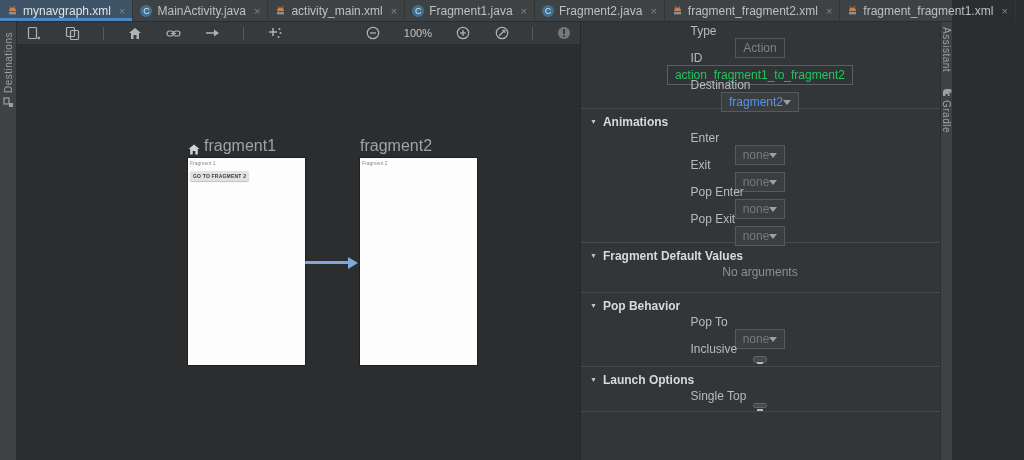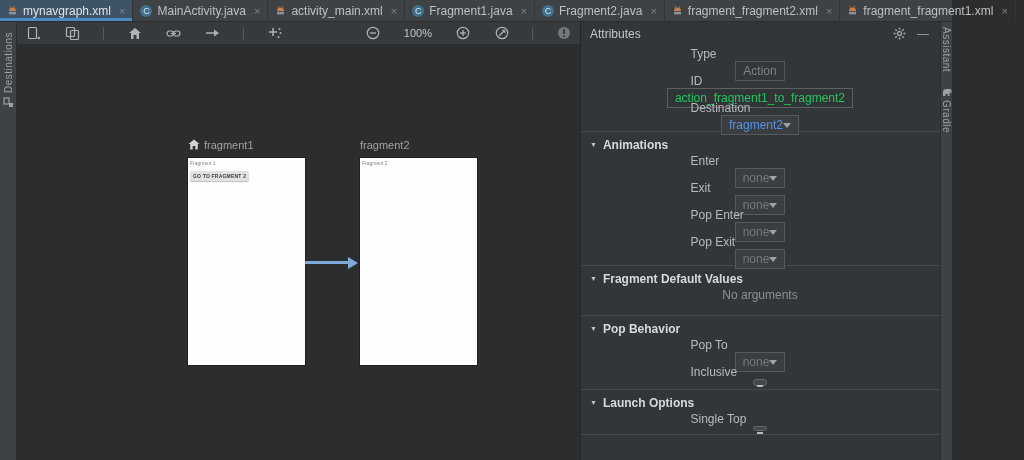--- a/index.html
+++ b/index.html
@@ -35,21 +35,21 @@
   
   .toolbar { height:23px; background:#363a3d; border-bottom:1px solid #2a2c2d; display:flex; align-items:center; padding:0 8px; gap:22px; flex-shrink:0; }
   .tb-icon { width:17px; height:17px; display:flex; align-items:center; justify-content:center; border-radius:2px; }
   .tb-sep { width:1px; height:13px; background:#55595c; }
   .tb-spacer { flex:1; }
   .zoom-label { font-size:11px; color:#c0c4c7; }
 
   
   .canvas { flex:1; position:relative; background:#2b2d2e; overflow:hidden; }
   .frag-group { position:absolute; width:117px; }
-  .frag-label { height:16px; display:flex; align-items:flex-start; gap:4px; color:#9fa3a6; font-size:11px; margin-bottom:3px; }
+  .frag-label { height:16px; display:flex; align-items:flex-end; gap:4px; color:#9fa3a6; font-size:16px; margin-bottom:3px; }
   .frag-card { width:117px; height:207px; background:#fdfdfd; box-shadow:0 0 0 1px #1f2021; }
   .preview-name { font-size:5px; color:#8a8a8a; padding:2px 2px 0 2px; font-family:"Liberation Sans", sans-serif; }
   .preview-btn { display:inline-block; margin:5px 0 0 2px; background:#e2e2e2; border-radius:2px; font-size:5px; font-weight:bold; color:#3c3c3c; padding:2px 3px; box-shadow:0 1px 1px rgba(0,0,0,0.25); letter-spacing:0.2px; }
   .action-arrow { position:absolute; left:288px; top:216px; width:44px; height:3px; background:#7fa9d9; border-radius:1px; }
   .action-arrow::after { content:""; position:absolute; right:-9px; top:-4.5px; width:0; height:0; border-left:10px solid #7fa9d9; border-top:6px solid transparent; border-bottom:6px solid transparent; }
 
   
   .panel { width:360px; background:#333639; border-left:1px solid #242627; display:flex; flex-direction:column; flex-shrink:0; }
   .panel-header { height:23px; display:flex; align-items:center; padding:0 9px; flex-shrink:0; }
   .panel-title { flex:1; color:#c3c7ca; }
@@ -255,39 +255,20 @@
           <div class="frag-card">
             <div class="preview-name">Fragment 2</div>
           </div>
         </div>
 
         <div class="action-arrow"></div>
       </div>
     </div>
 
     <div class="panel">
-      <div class="panel-header">
-        <span class="panel-title">Attributes</span>
-        <span class="hdr-btn">
-            <svg width="13" height="13" viewBox="0 0 13 13">
-              <circle cx="6.5" cy="6.5" r="2" fill="none" stroke="#9da1a4" stroke-width="1.4"></circle>
-              <g stroke="#9da1a4" stroke-width="1.6">
-                <line x1="6.5" y1="0.5" x2="6.5" y2="2.6"></line>
-                <line x1="6.5" y1="10.4" x2="6.5" y2="12.5"></line>
-                <line x1="0.5" y1="6.5" x2="2.6" y2="6.5"></line>
-                <line x1="10.4" y1="6.5" x2="12.5" y2="6.5"></line>
-                <line x1="2.3" y1="2.3" x2="3.8" y2="3.8"></line>
-                <line x1="9.2" y1="9.2" x2="10.7" y2="10.7"></line>
-                <line x1="10.7" y1="2.3" x2="9.2" y2="3.8"></line>
-                <line x1="3.8" y1="9.2" x2="2.3" y2="10.7"></line>
-              </g>
-            </svg>
-          </span>
-        <span class="hdr-btn">—</span>
-      </div>
 
       <div class="panel-body">
 
         <div class="prow">
           <span class="plabel">Type</span>
           <span class="pfield">
               <span class="textbox disabled">Action</span>
             </span>
         </div>
 

